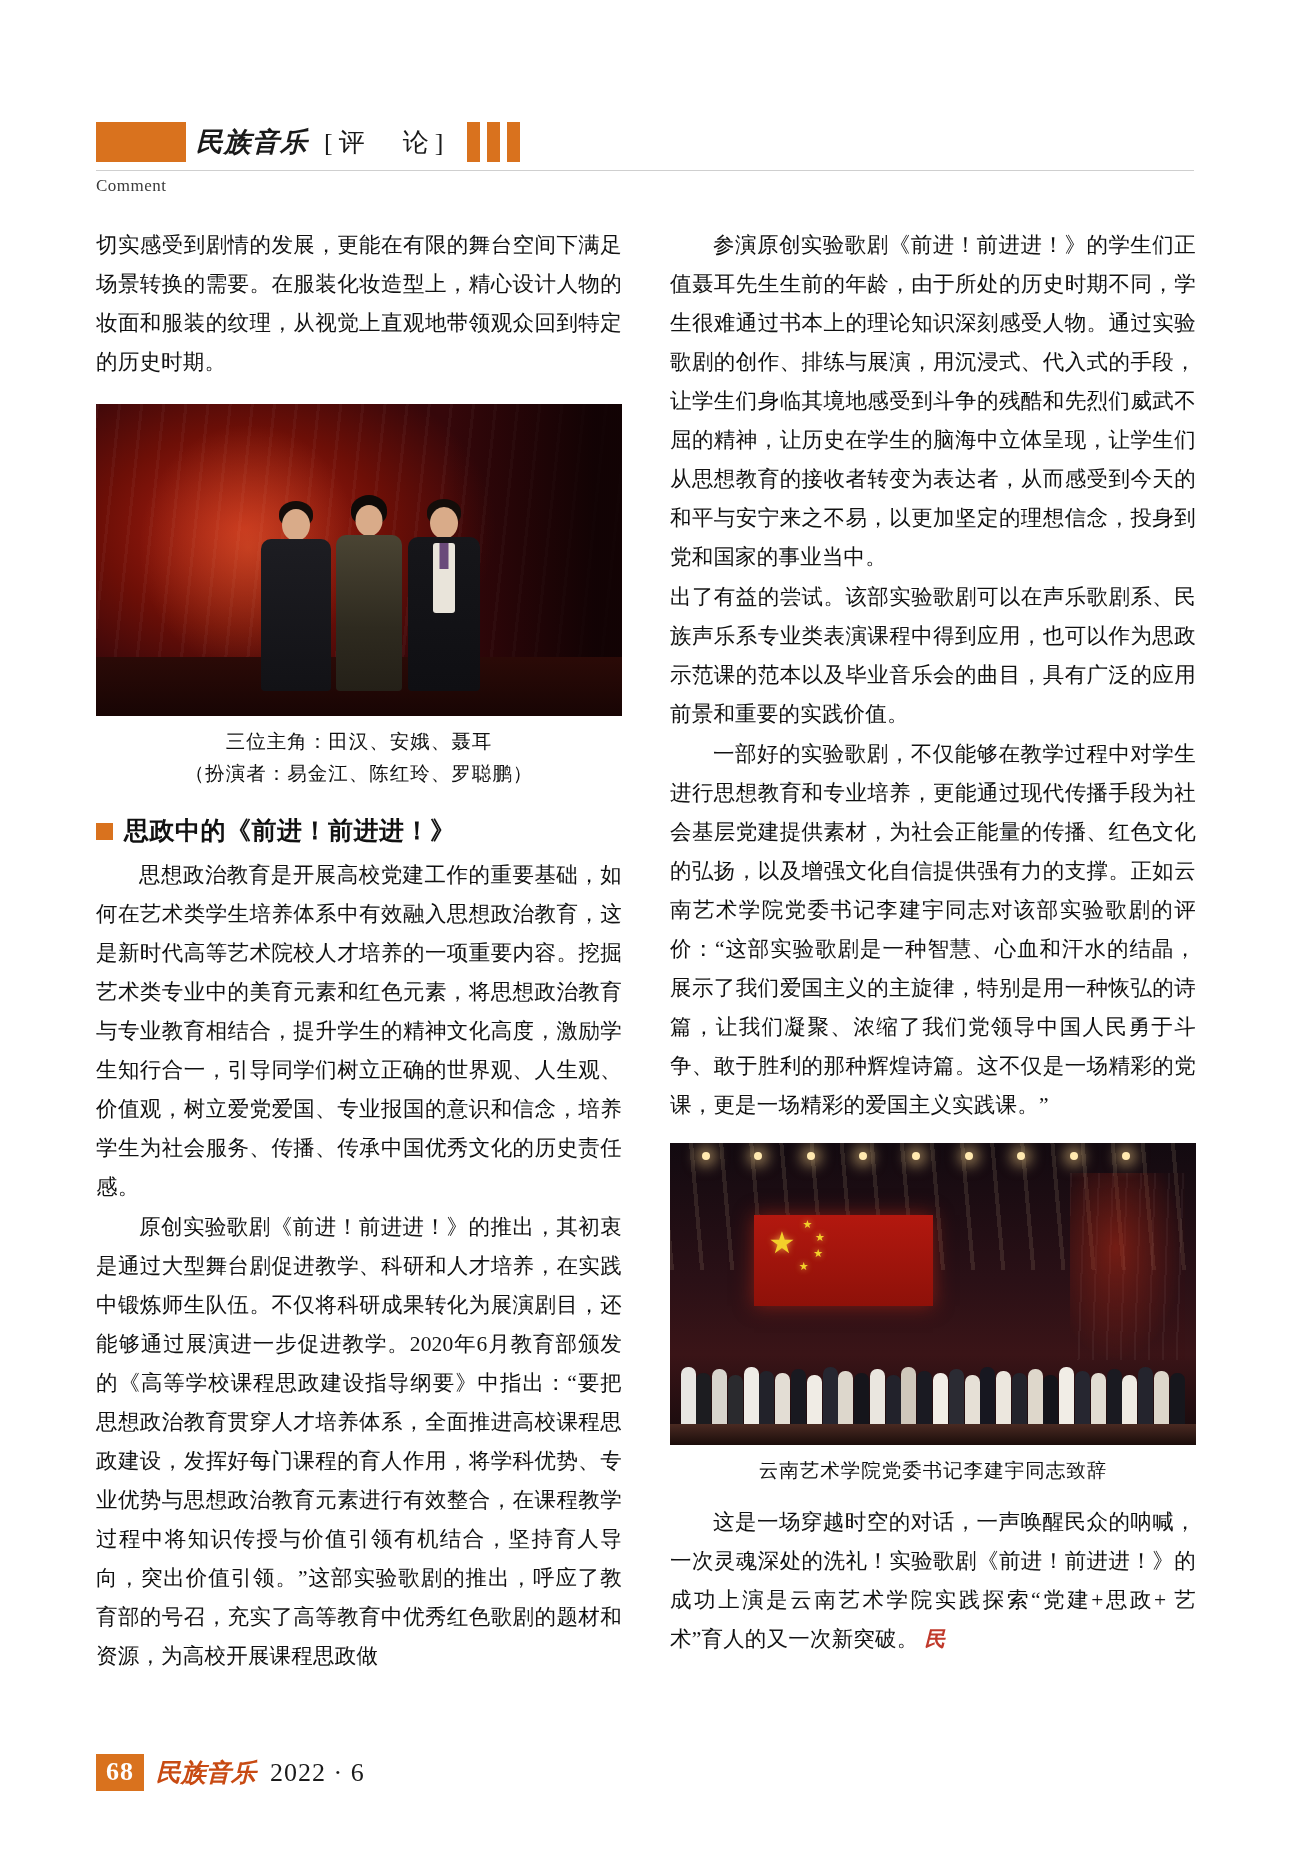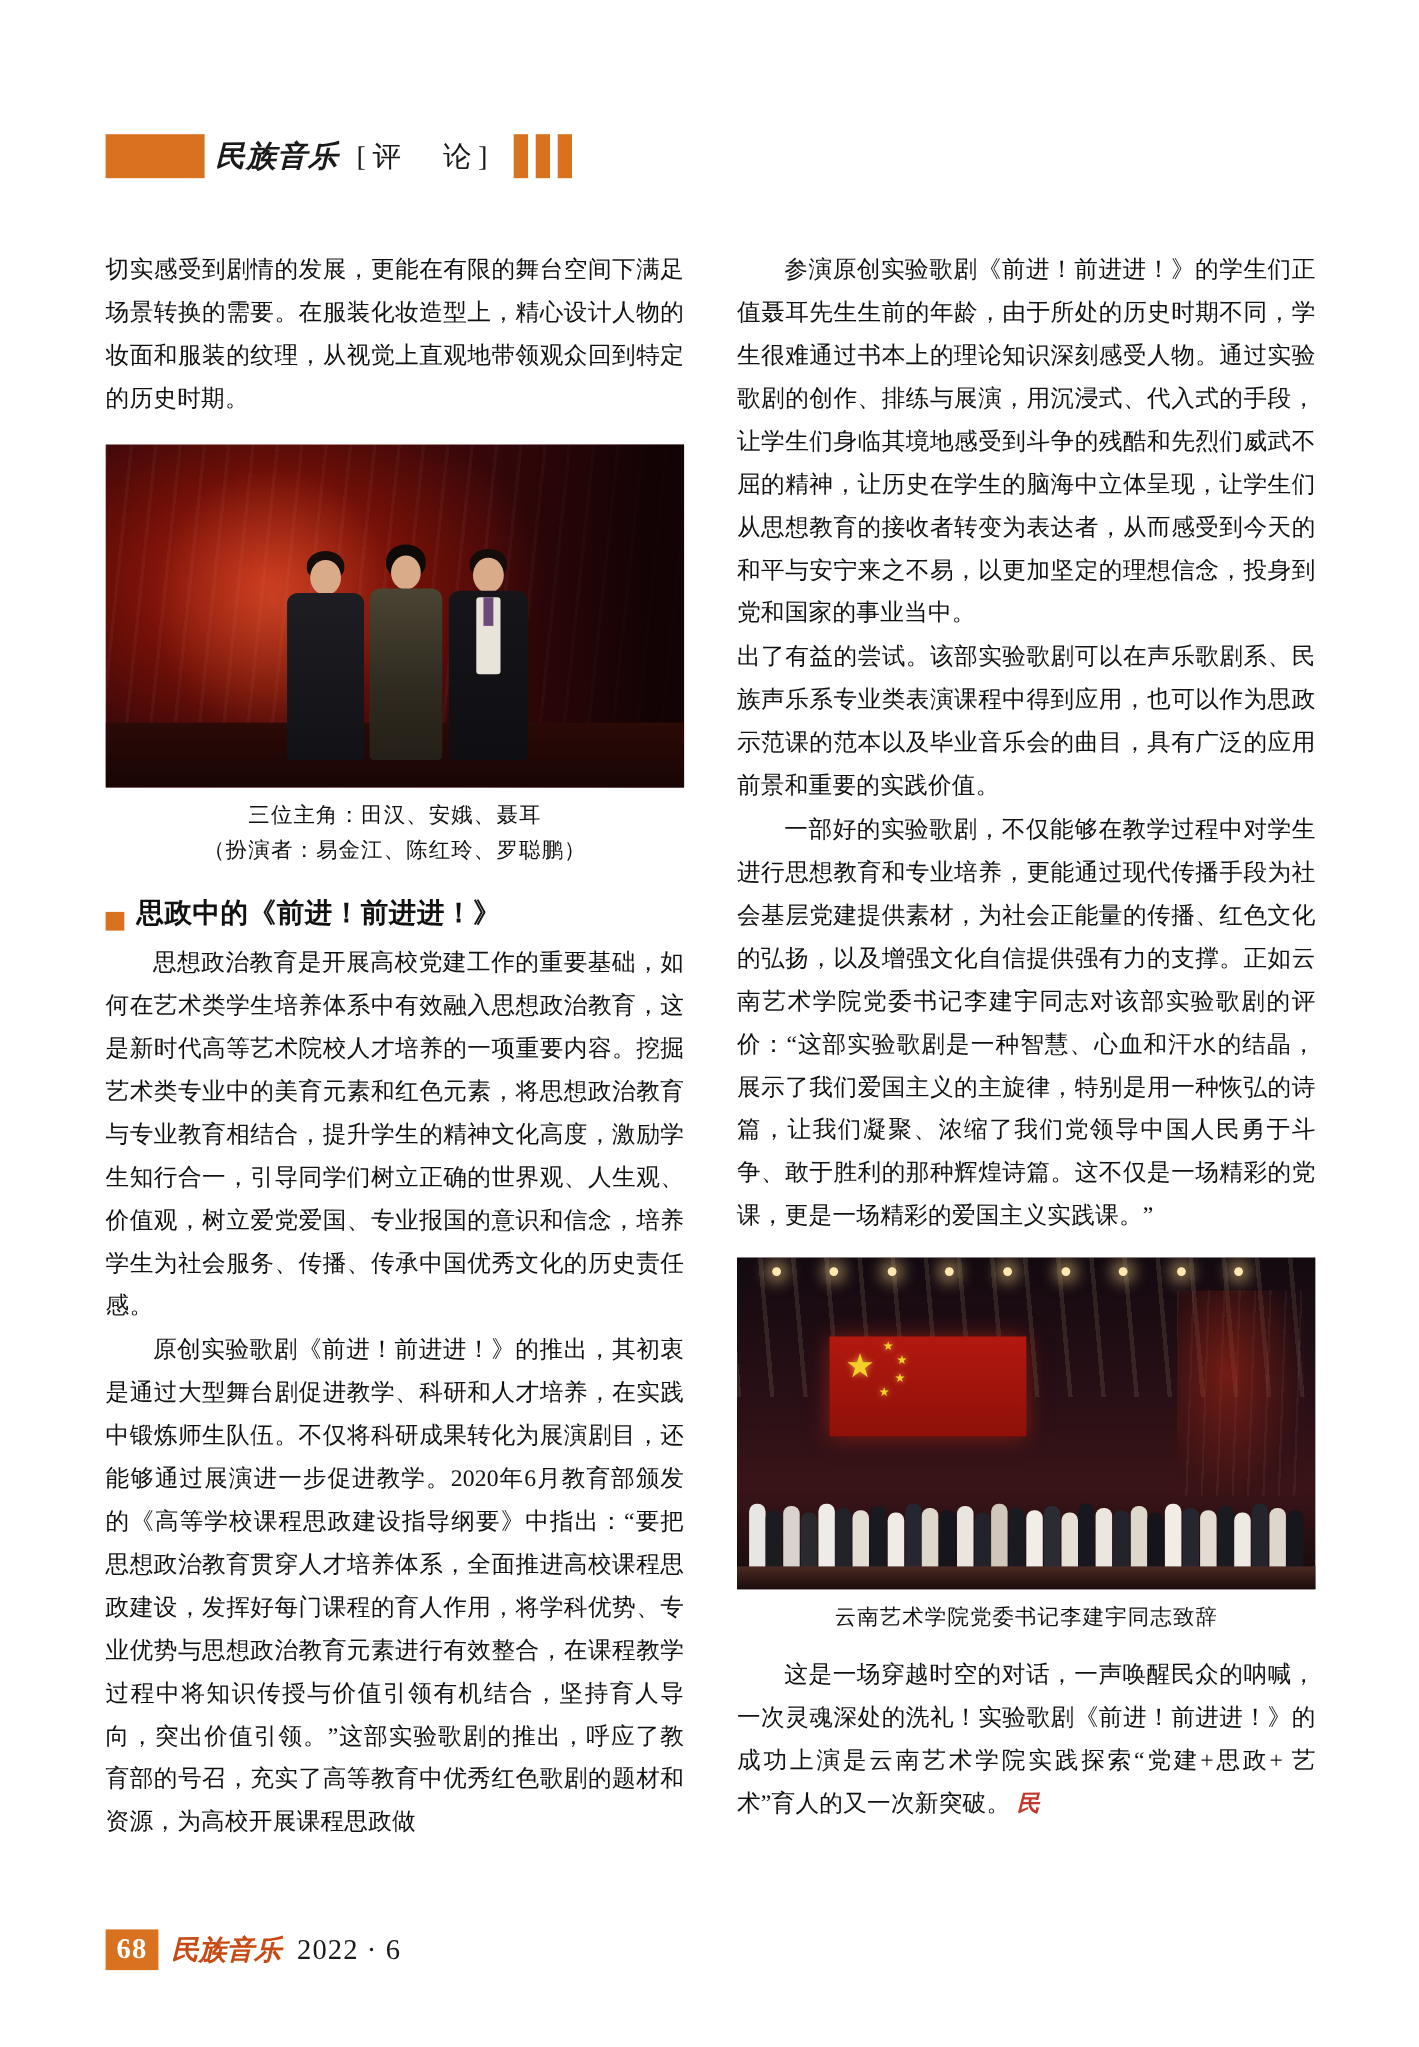--- a/index.html
+++ b/index.html
@@ -213,21 +213,21 @@
     border-radius: 7px 7px 2px 2px;
   }
   .ph2-floor {
     position: absolute; left: 0; right: 0; bottom: 0; height: 7%;
     background: linear-gradient(180deg, #4a2a22 0%, #1a0c0a 100%);
   }
 
   
   .sec-head {
     display: flex;
-    align-items: flex-end;
+    align-items: center;
     margin: 26px 0 10px 0;
   }
   .sec-square {
     width: 17px; height: 17px;
     background: #d9721e;
     margin-right: 11px;
     flex: 0 0 auto;
   }
   .sec-title {
     font-size: 25px;
@@ -282,20 +282,21 @@
     <div class="header-row">
       <div class="hdr-bar"></div>
       <div class="hdr-logo">民族音乐</div>
       <div class="hdr-bracket">[评　论]</div>
       <div class="hdr-ticks">
         <i></i>
           <i></i>
           <i></i>
       </div>
     </div>
+    <div class="hdr-sub">Comment</div>
   </div>
 
   <div class="cols">
 
     <div class="col">
 
       <p class="body">切实感受到剧情的发展，更能在有限的舞台空间下满足场景转换的需要。在服装化妆造型上，精心设计人物的妆面和服装的纹理，从视觉上直观地带领观众回到特定的历史时期。</p>
 
       <figure class="fig1">
         <div class="photo photo1">

